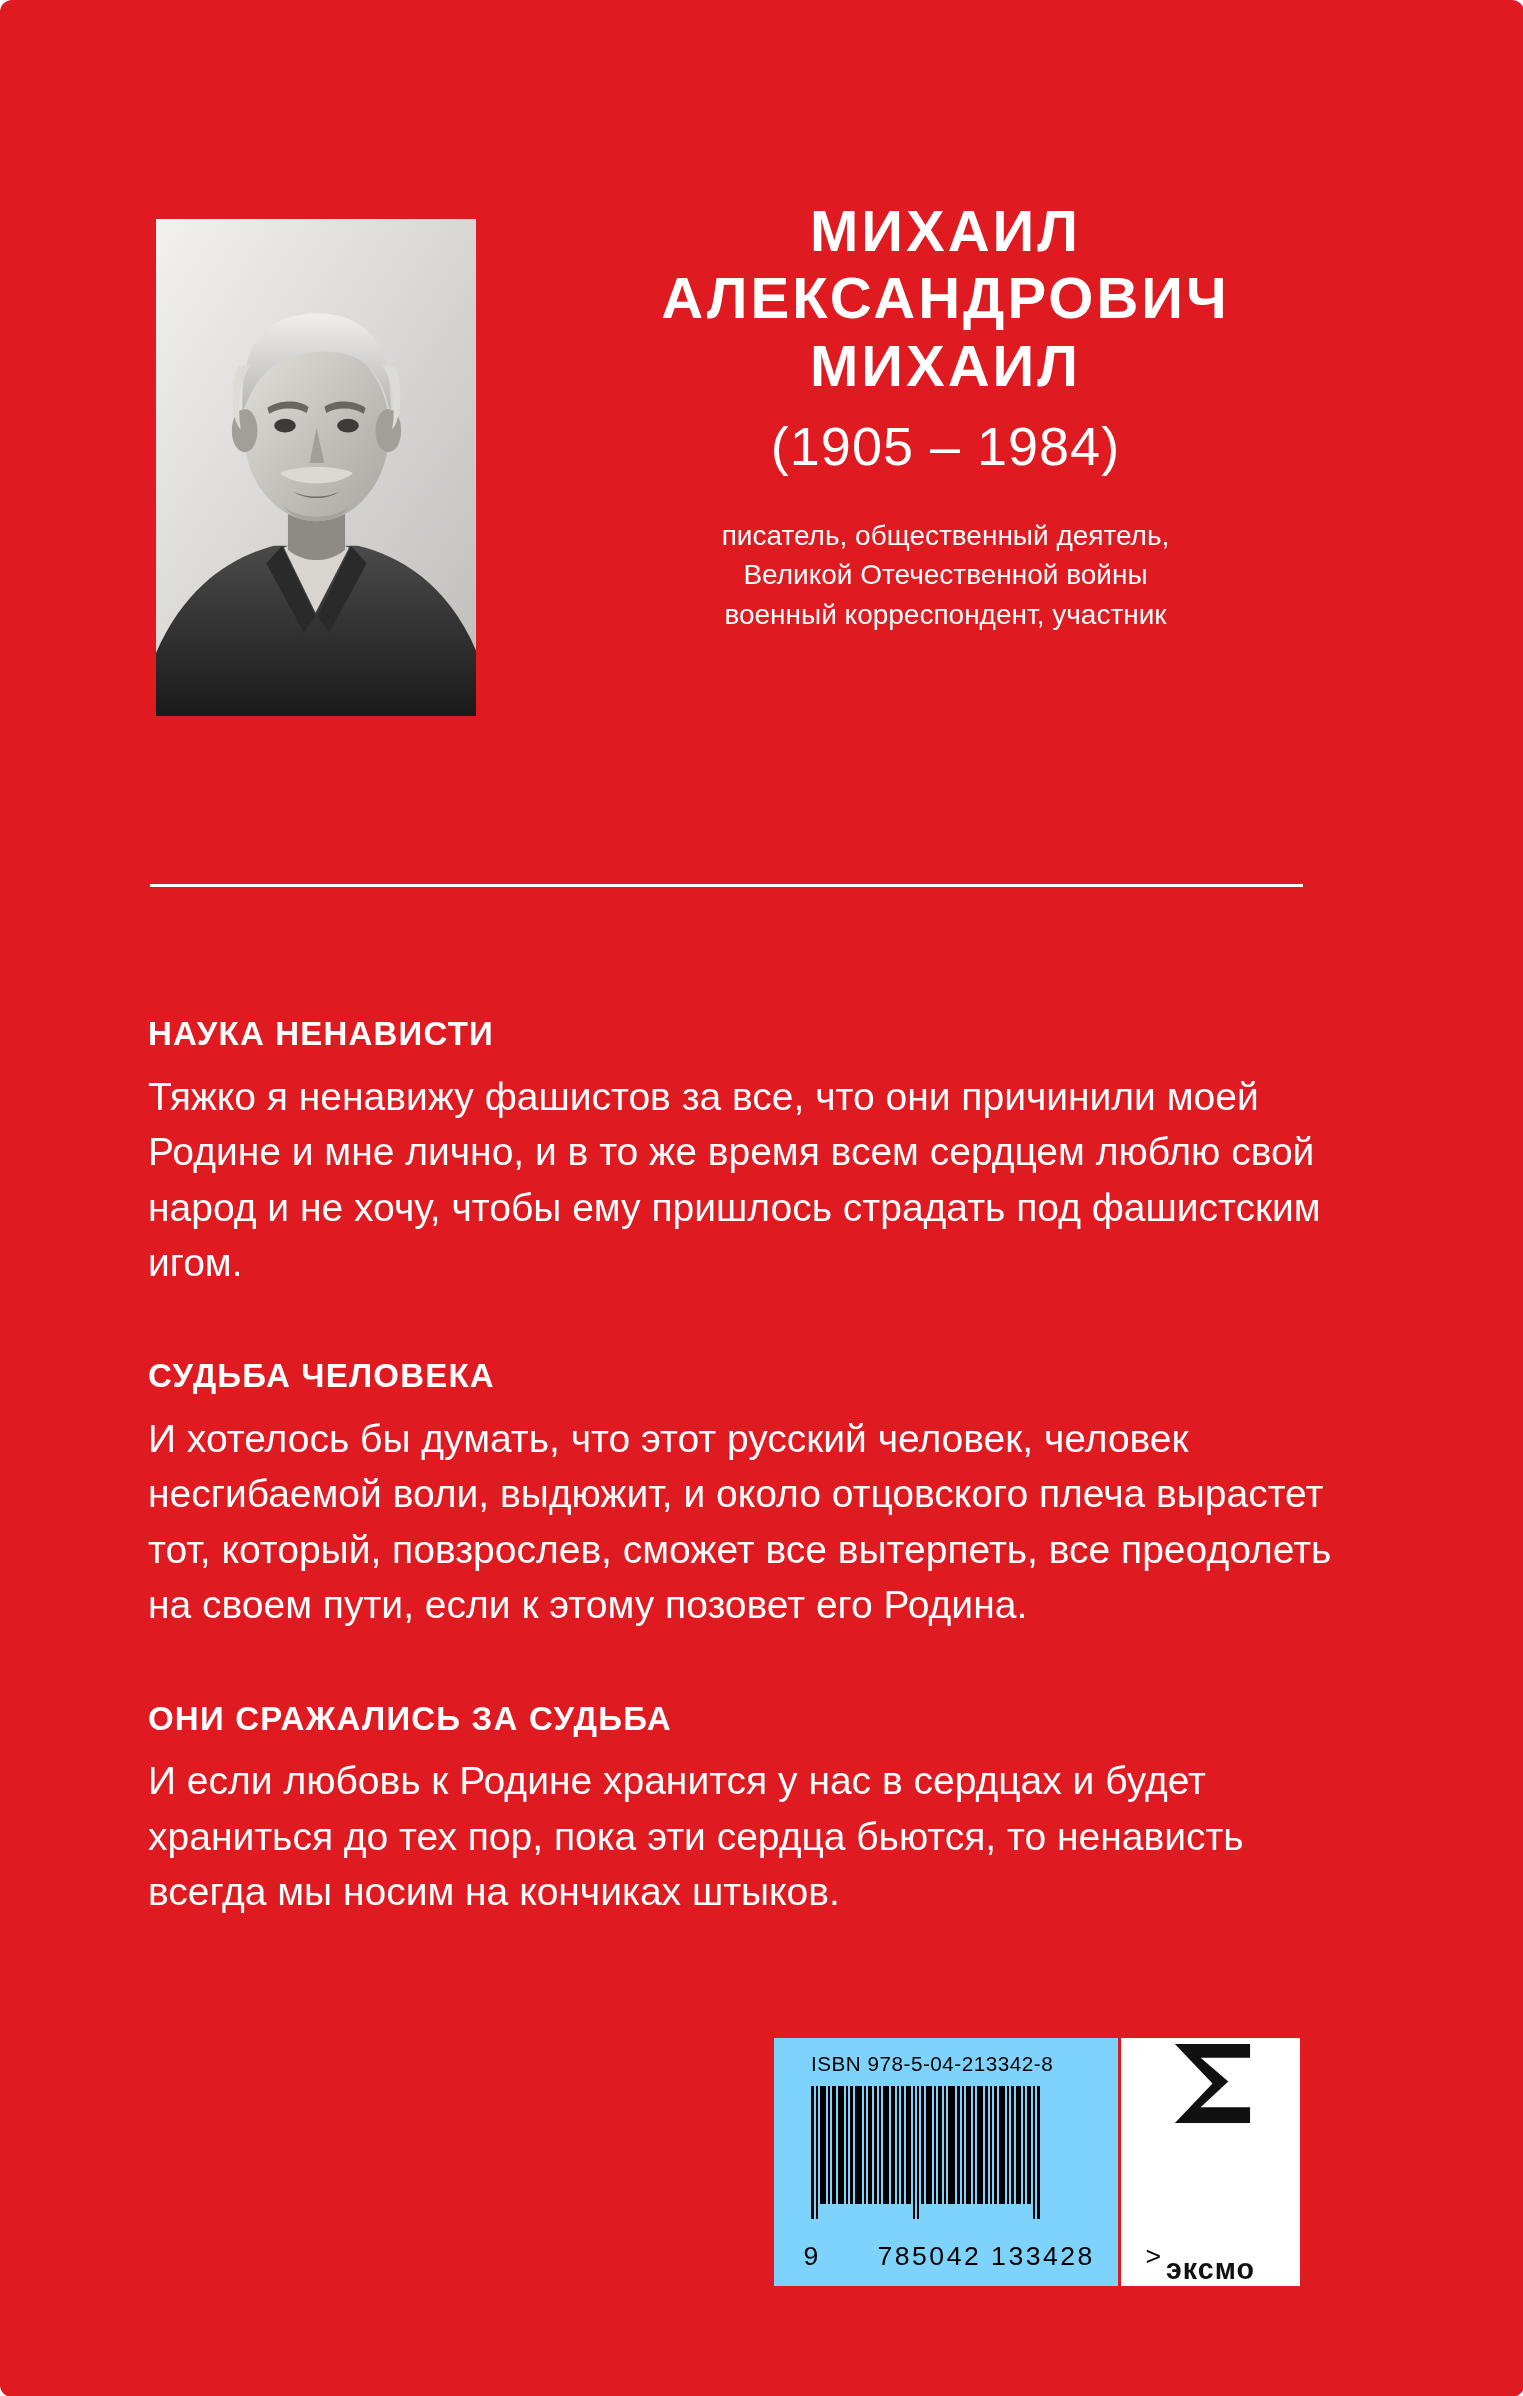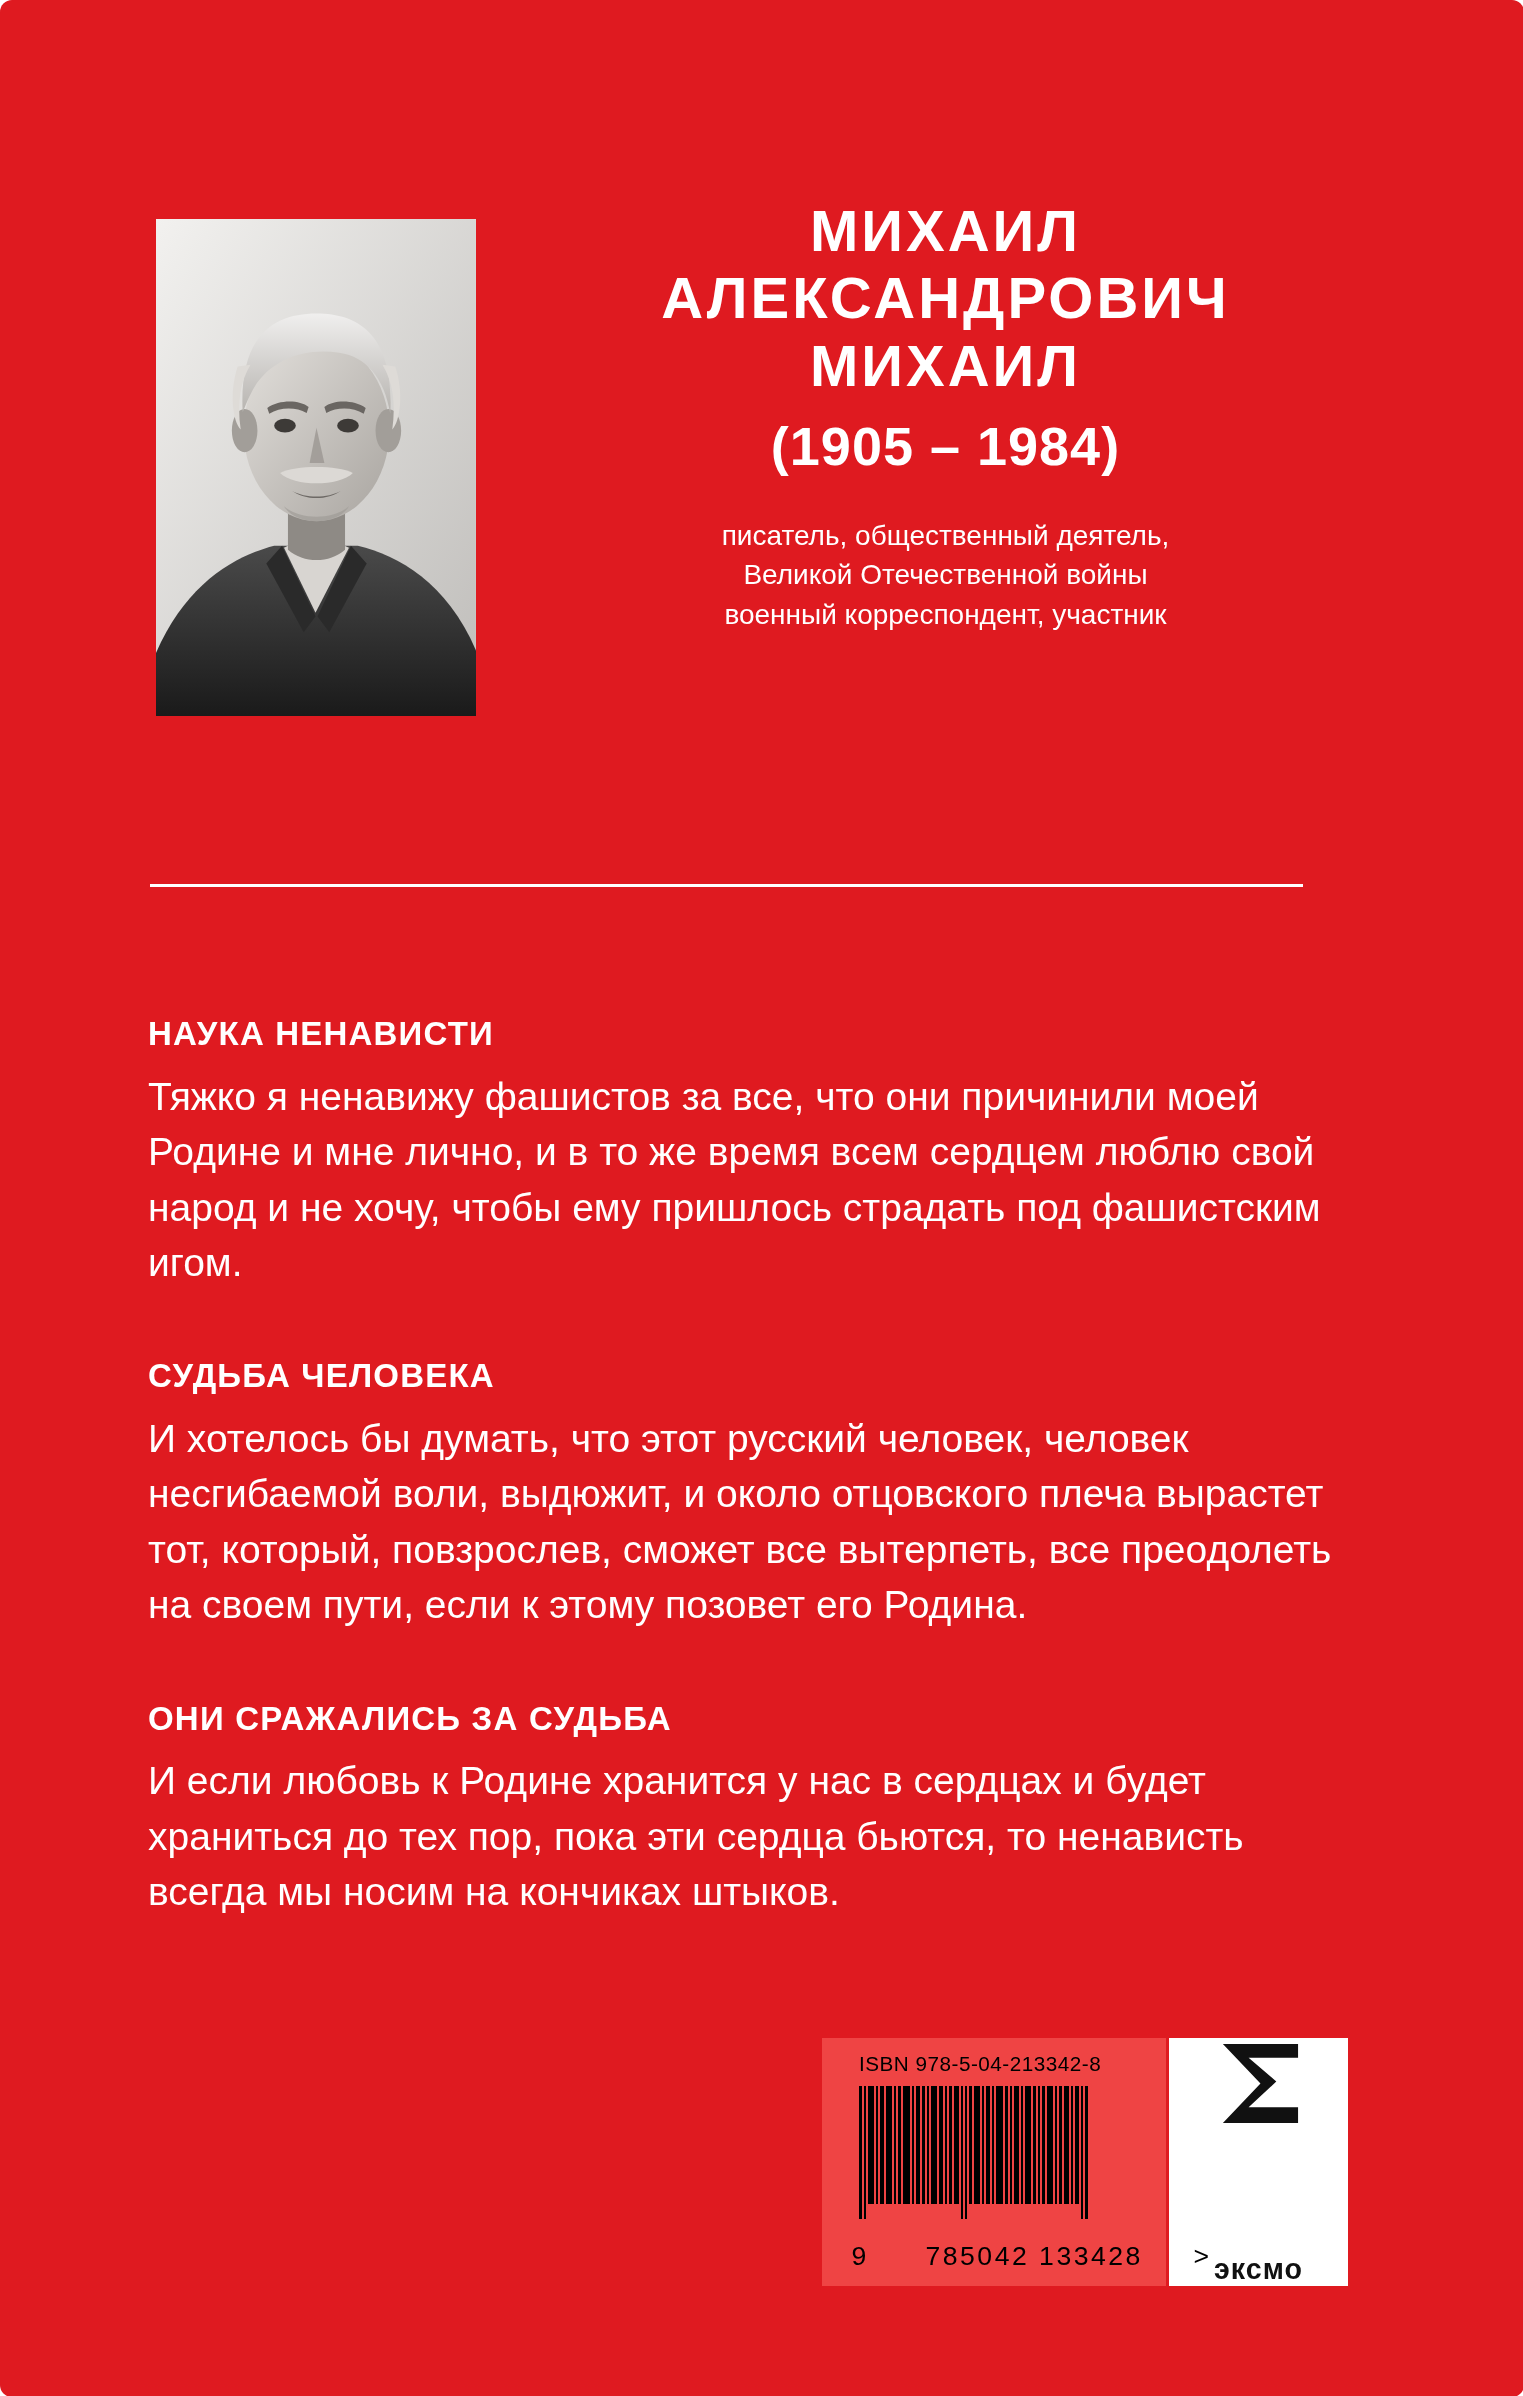--- a/index.html
+++ b/index.html
@@ -48,21 +48,21 @@
   }
   .author-name {
     font-size: 58px;
     font-weight: bold;
     line-height: 1.16;
     letter-spacing: 3px;
   }
   .author-years {
     margin-top: 15.8px;
     font-size: 54px;
-    font-weight: bold;
+    font-weight: normal;
     letter-spacing: 1px;
   }
   .author-desc {
     margin-top: 39px;
     font-size: 28px;
     line-height: 1.42;
     font-weight: 400;
   }
 
   .divider {
@@ -103,25 +103,24 @@
     position: absolute;
     left: 774px;
     top: 2038px;
     width: 596px;
     height: 248px;
     display: flex;
   }
   .barcode-box {
     width: 344px;
     height: 248px;
-    background: #ef4444;
+    background: #7dd3fc;
     box-sizing: border-box;
     padding: 13.8px 0 0 0;
     position: relative;
-    margin-left: 48px;
   }
   .isbn-text {
     font-family: "Liberation Sans", sans-serif;
     font-size: 20.7px;
     color: #000;
     margin-left: 37px;
     letter-spacing: 0.5px;
   }
   .bars {
     margin-top: 9.9px;

